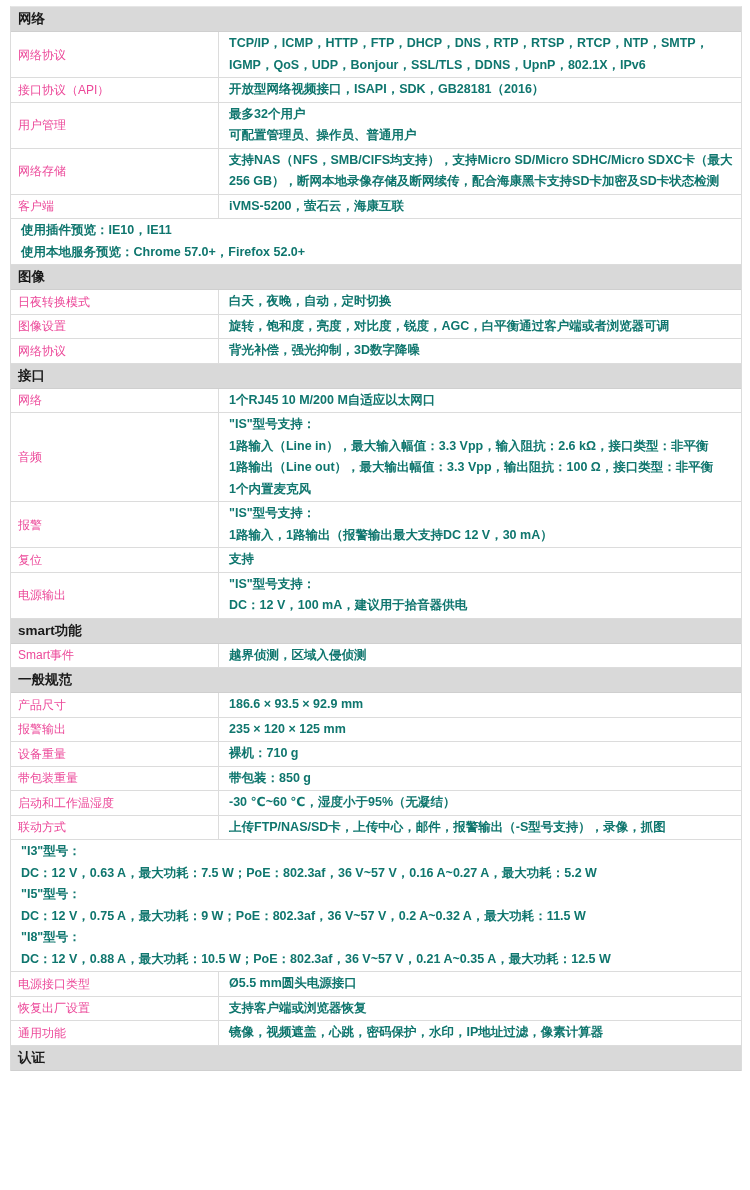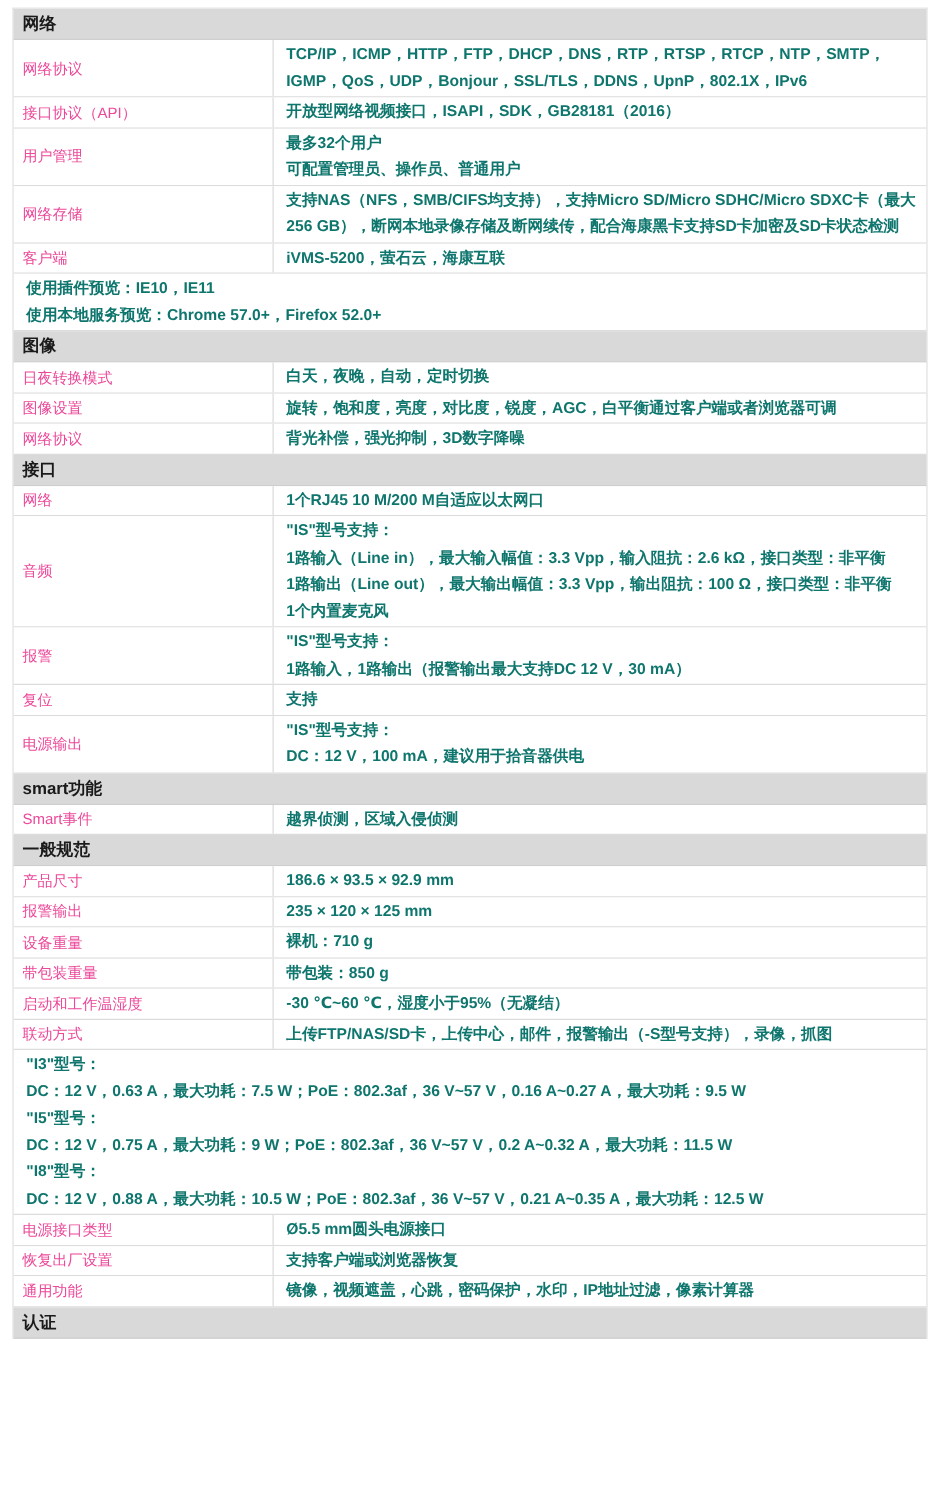--- a/index.html
+++ b/index.html
@@ -242,21 +242,21 @@
   <div class="row">
     <div class="label-cell">联动方式</div>
     <div class="value-cell">
             <div class="value-line">上传FTP/NAS/SD卡，上传中心，邮件，报警输出（-S型号支持），录像，抓图</div>
           </div>
   </div>
 
   <div class="row">
     <div class="value-cell">
             <div class="value-line">"I3"型号：</div>
-            <div class="value-line">DC：12 V，0.63 A，最大功耗：7.5 W；PoE：802.3af，36 V~57 V，0.16 A~0.27 A，最大功耗：9.5 W</div>
+            <div class="value-line">DC：12 V，0.63 A，最大功耗：7.5 W；PoE：802.3af，36 V~57 V，0.16 A~0.27 A，最大功耗：5.2 W</div>
             <div class="value-line">"I5"型号：</div>
             <div class="value-line">DC：12 V，0.75 A，最大功耗：9 W；PoE：802.3af，36 V~57 V，0.2 A~0.32 A，最大功耗：11.5 W</div>
             <div class="value-line">"I8"型号：</div>
             <div class="value-line">DC：12 V，0.88 A，最大功耗：10.5 W；PoE：802.3af，36 V~57 V，0.21 A~0.35 A，最大功耗：12.5 W</div>
           </div>
   </div>
 
 
   <div class="row">
     <div class="label-cell">电源接口类型</div>

